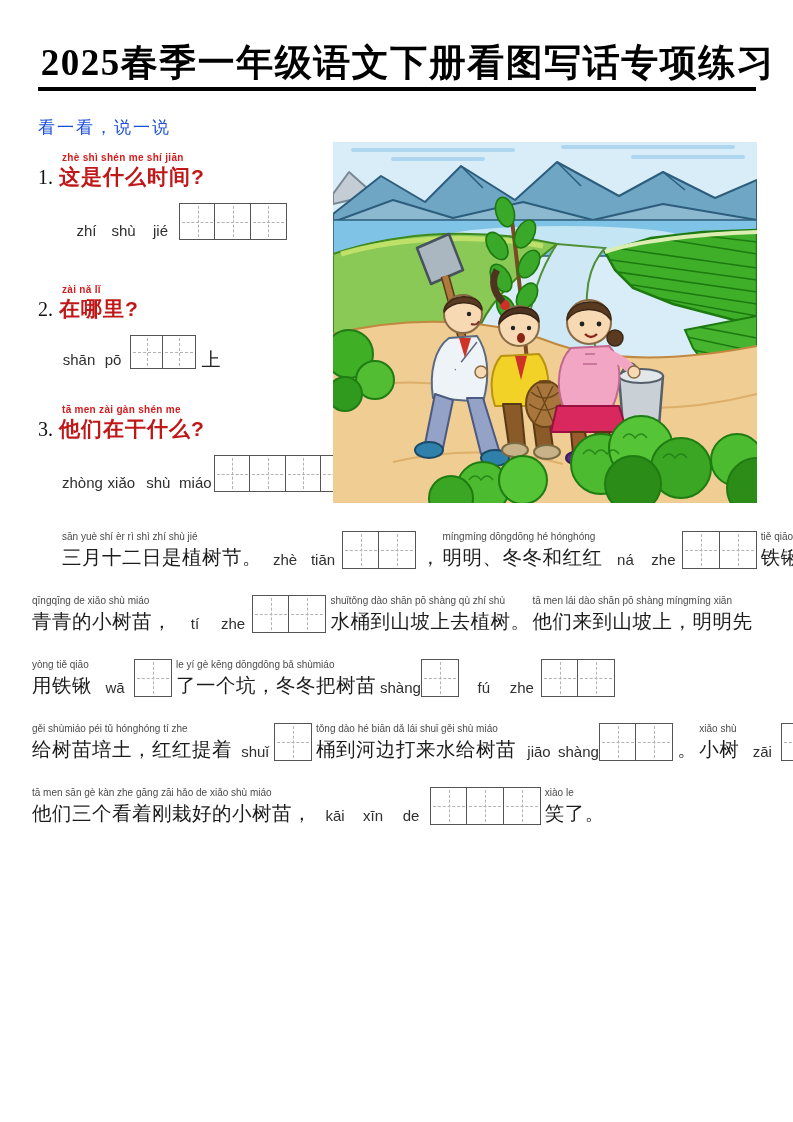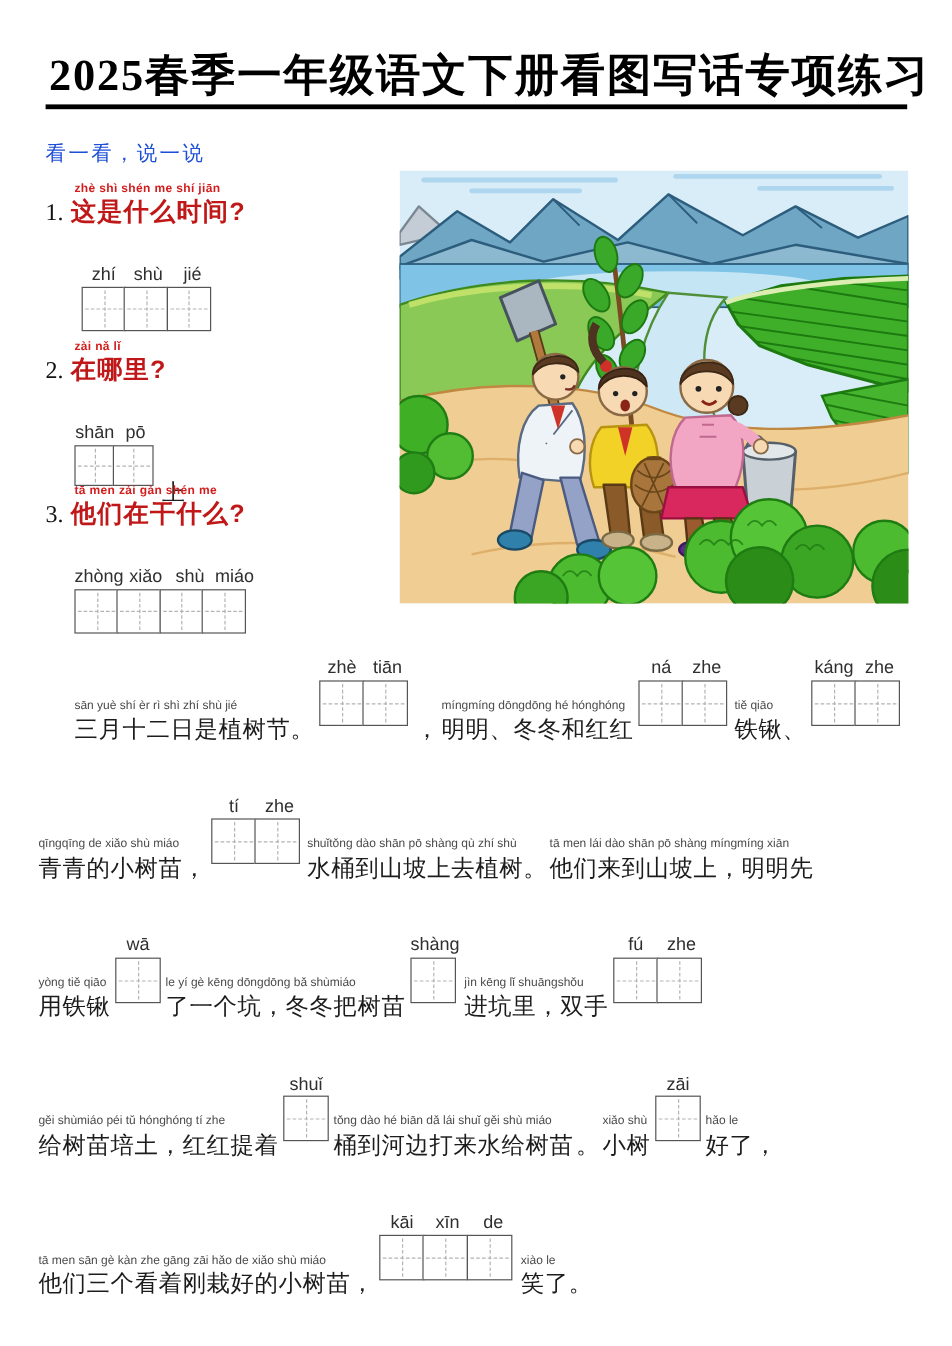--- a/index.html
+++ b/index.html
@@ -19,21 +19,21 @@
   .qblock{position:absolute;left:38px;}
   .q-pinyin{margin-left:24px;font-size:10px;font-weight:bold;color:#d41c1c;
             letter-spacing:.3px;line-height:1.2;white-space:nowrap;}
   .q-heading{display:flex;align-items:baseline;line-height:1.25;}
   .q-num{font-family:"Liberation Serif","DejaVu Serif",serif;font-size:20px;color:#111;margin-right:6px;}
   .q-text{font-size:21px;font-weight:bold;color:#c01818;letter-spacing:1px;}
   .q-answer{margin-top:13px;display:flex;align-items:flex-end;}
   .q-suffix{font-size:19px;color:#222;margin-left:2px;line-height:1;}
 
   
-  .bseg{display:flex;flex-direction:column;align-items:flex-start;margin:16px 3px;}
+  .bseg{display:flex;flex-direction:row;align-items:flex-end;margin:0 3px;}
   .bpy-row{display:flex;}
   .bpy{flex:0 0 38px;text-align:center;font-size:15px;color:#2f2f2f;
        white-space:nowrap;line-height:1.3;}
   .brow{display:flex;}
   .cell{box-sizing:border-box;width:38px;height:38px;background:#fff;
         border:1.6px solid #555;margin-left:-1.6px;position:relative;}
   .brow .cell:first-child{margin-left:0;}
   .cell::before{content:"";position:absolute;top:2px;bottom:2px;left:50%;width:0;
                 border-left:1.2px dashed #b3b3b3;}
   .cell::after{content:"";position:absolute;left:2px;right:2px;top:50%;height:0;
@@ -384,24 +384,20 @@
           <span class="tx">了一个坑，冬冬把树苗</span>
         </div>
         <div class="bseg ">
           <div class="bpy-row">
             <span class="bpy">shàng</span>
           </div>
           <div class="brow">
             <div class="cell"></div>
           </div>
         </div>
-        <div class="seg">
-          <span class="py">jìn kēng lǐ  shuāngshǒu</span>
-          <span class="tx">进坑里，双手</span>
-        </div>
         <div class="bseg ">
           <div class="bpy-row">
             <span class="bpy">fú</span>
             <span class="bpy">zhe</span>
           </div>
           <div class="brow">
             <div class="cell"></div>
             <div class="cell"></div>
           </div>
         </div>
@@ -415,20 +411,30 @@
           <div class="bpy-row">
             <span class="bpy">shuǐ</span>
           </div>
           <div class="brow">
             <div class="cell"></div>
           </div>
         </div>
         <div class="seg">
           <span class="py">tǒng dào hé biān dǎ lái shuǐ gěi shù miáo</span>
           <span class="tx">桶到河边打来水给树苗</span>
+        </div>
+        <div class="bseg ">
+          <div class="bpy-row">
+            <span class="bpy">jiāo</span>
+            <span class="bpy">shàng</span>
+          </div>
+          <div class="brow">
+            <div class="cell"></div>
+            <div class="cell"></div>
+          </div>
         </div>
         <div class="seg">
           <span class="py"></span>
           <span class="tx">。</span>
         </div>
         <div class="seg">
           <span class="py">xiǎo shù</span>
           <span class="tx">小树</span>
         </div>
         <div class="bseg ">

